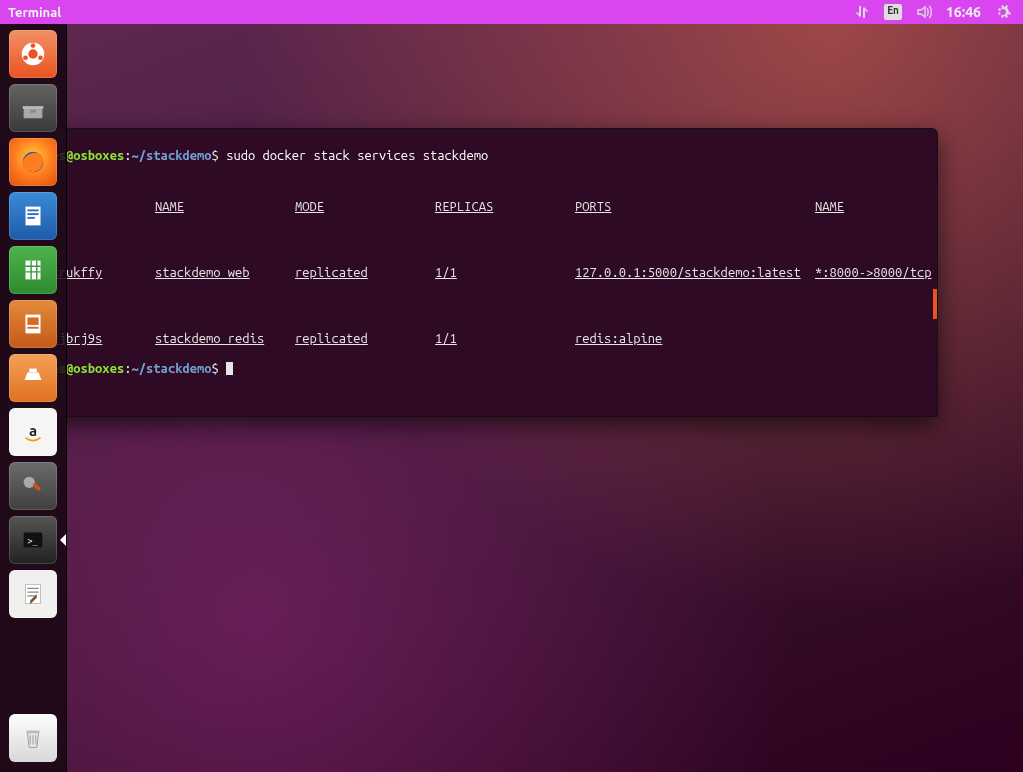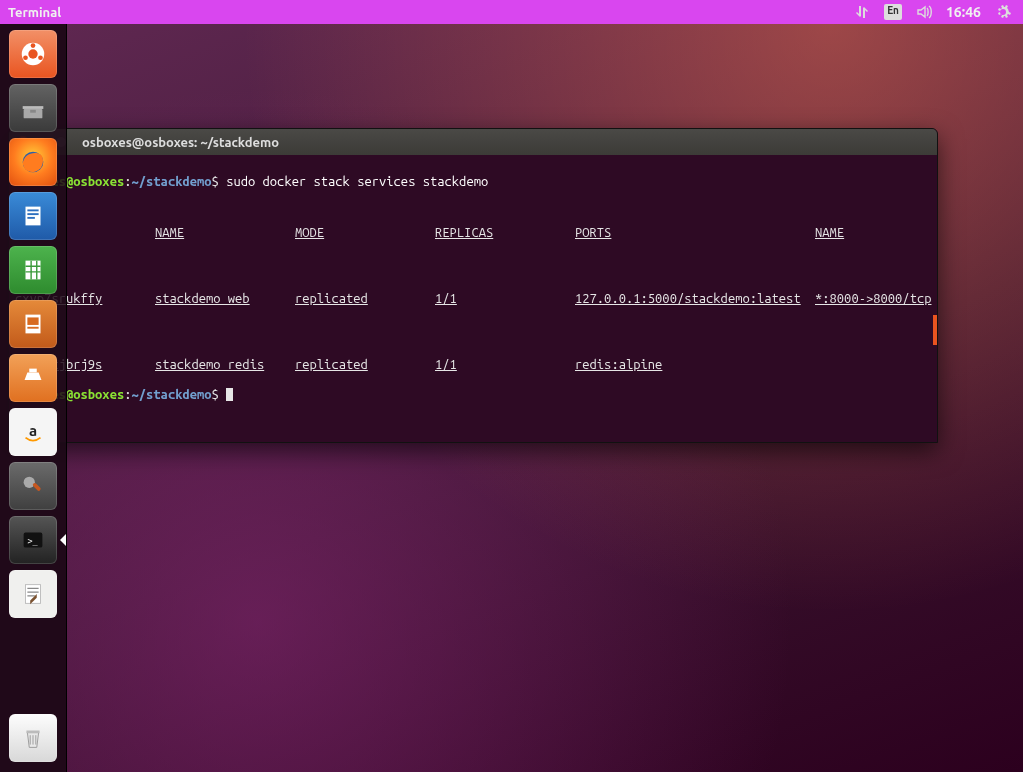--- a/index.html
+++ b/index.html
@@ -269,26 +269,20 @@
   <div class="tile bg-trash trash" title="Trash">
     <svg viewBox="0 0 32 32">
         <path d="M10 10h12l-2 16H12z" fill="#e8e8e8" stroke="#999"></path>
         <rect x="9" y="8" width="14" height="3" fill="#bbb"></rect>
         <path d="M13 13v10M16 13v10M19 13v10" stroke="#999"></path>
       </svg>
   </div>
 </div>
 
 <div class="terminal-window">
-  <div class="terminal-titlebar">
-    <span class="wbtn close"></span>
-    <span class="wbtn dim"></span>
-    <span class="wbtn dim"></span>
-    <span class="wtitle">osboxes@osboxes: ~/stackdemo</span>
-  </div>
 
   <div class="terminal-body">
 <span class="p-user">osboxes@osboxes</span><span>:</span><span class="p-path">~/stackdemo</span><span>$</span> <span class="p-cmd">sudo docker stack services stackdemo</span>
 <div class="row"><span class="c-id">ID</span><span class="c-name">NAME</span><span class="c-mode">MODE</span><span class="c-rep">REPLICAS</span><span class="c-image">PORTS</span><span class="c-ports">NAME</span></div>
 <div class="row"><span class="c-id">cxyp7srukffy</span><span class="c-name">stackdemo_web</span><span class="c-mode">replicated</span><span class="c-rep">1/1</span><span class="c-image">127.0.0.1:5000/stackdemo:latest</span><span class="c-ports">*:8000-&gt;8000/tcp</span></div>
 <div class="row"><span class="c-id">z0i2rtjbrj9s</span><span class="c-name">stackdemo_redis</span><span class="c-mode">replicated</span><span class="c-rep">1/1</span><span class="c-image">redis:alpine</span><span class="c-ports"></span></div>
 <span class="p-user">osboxes@osboxes</span><span>:</span><span class="p-path">~/stackdemo</span><span>$</span> <span class="cursor"></span>
     <div class="scroll-indicator"></div>
   </div>
 </div>

